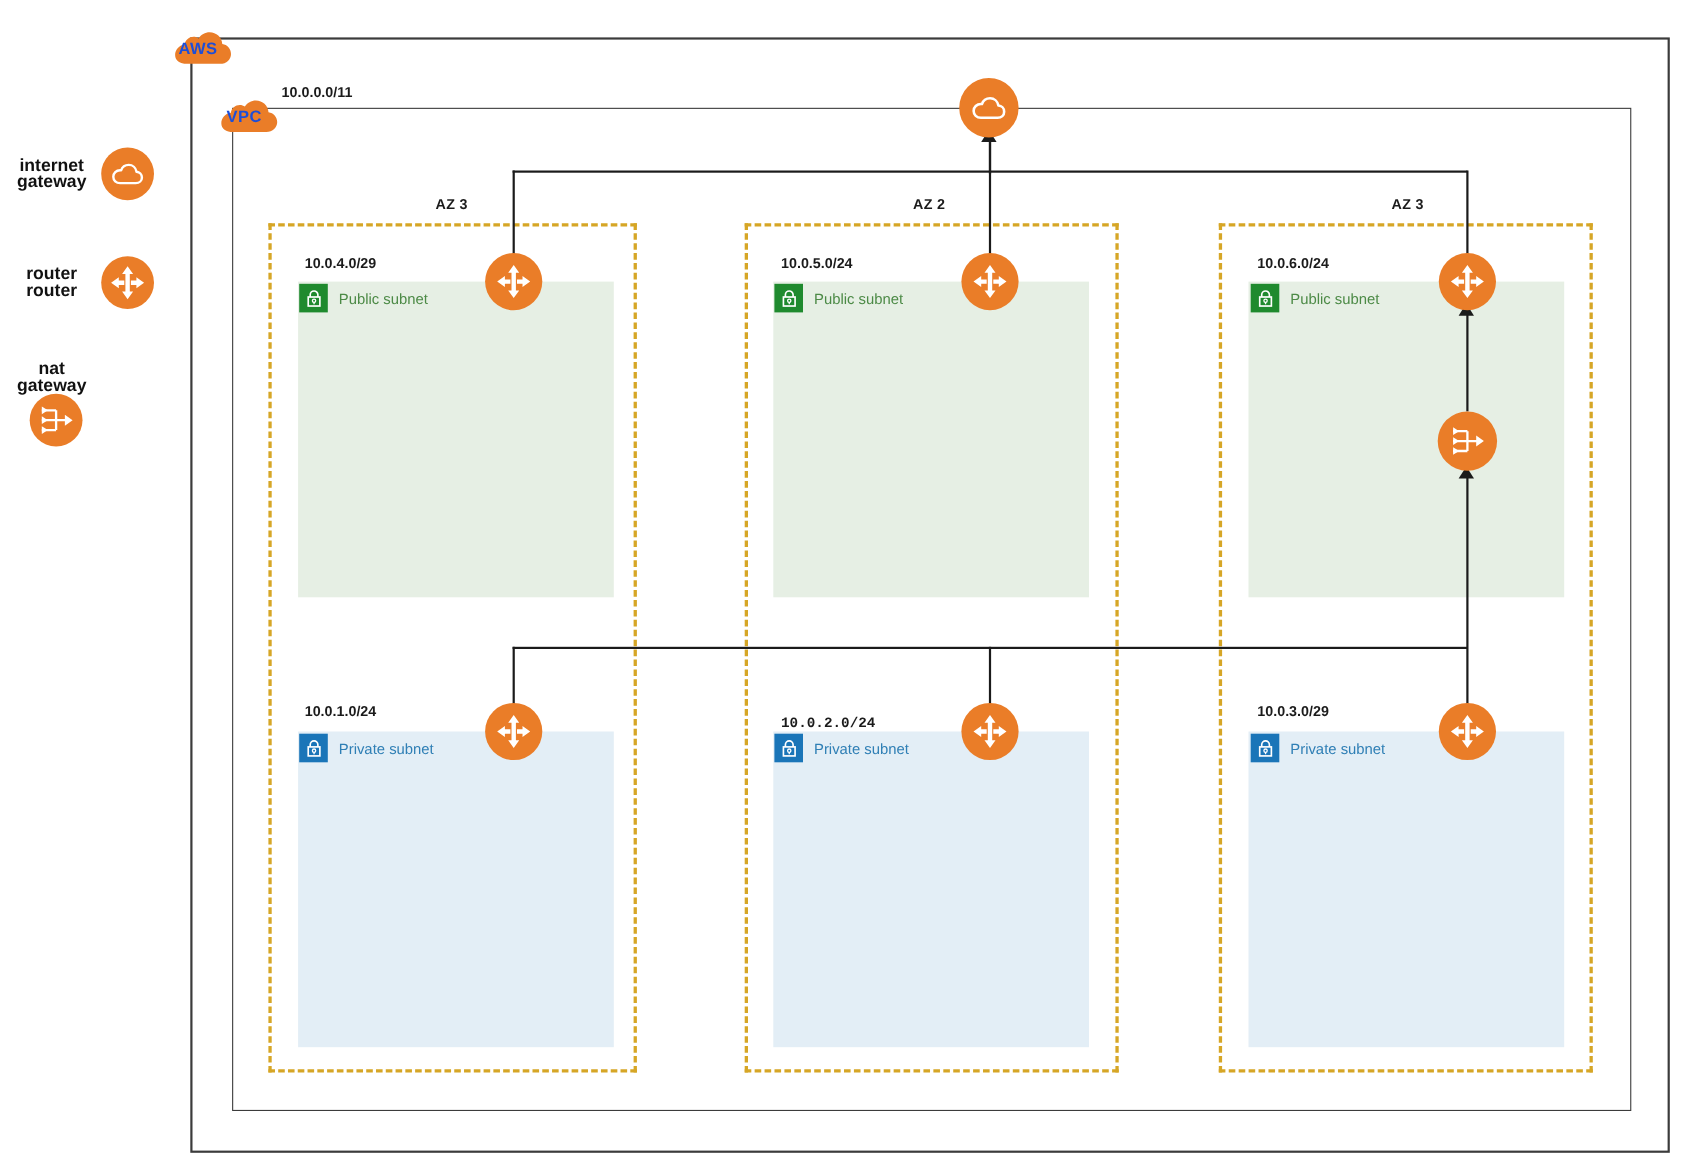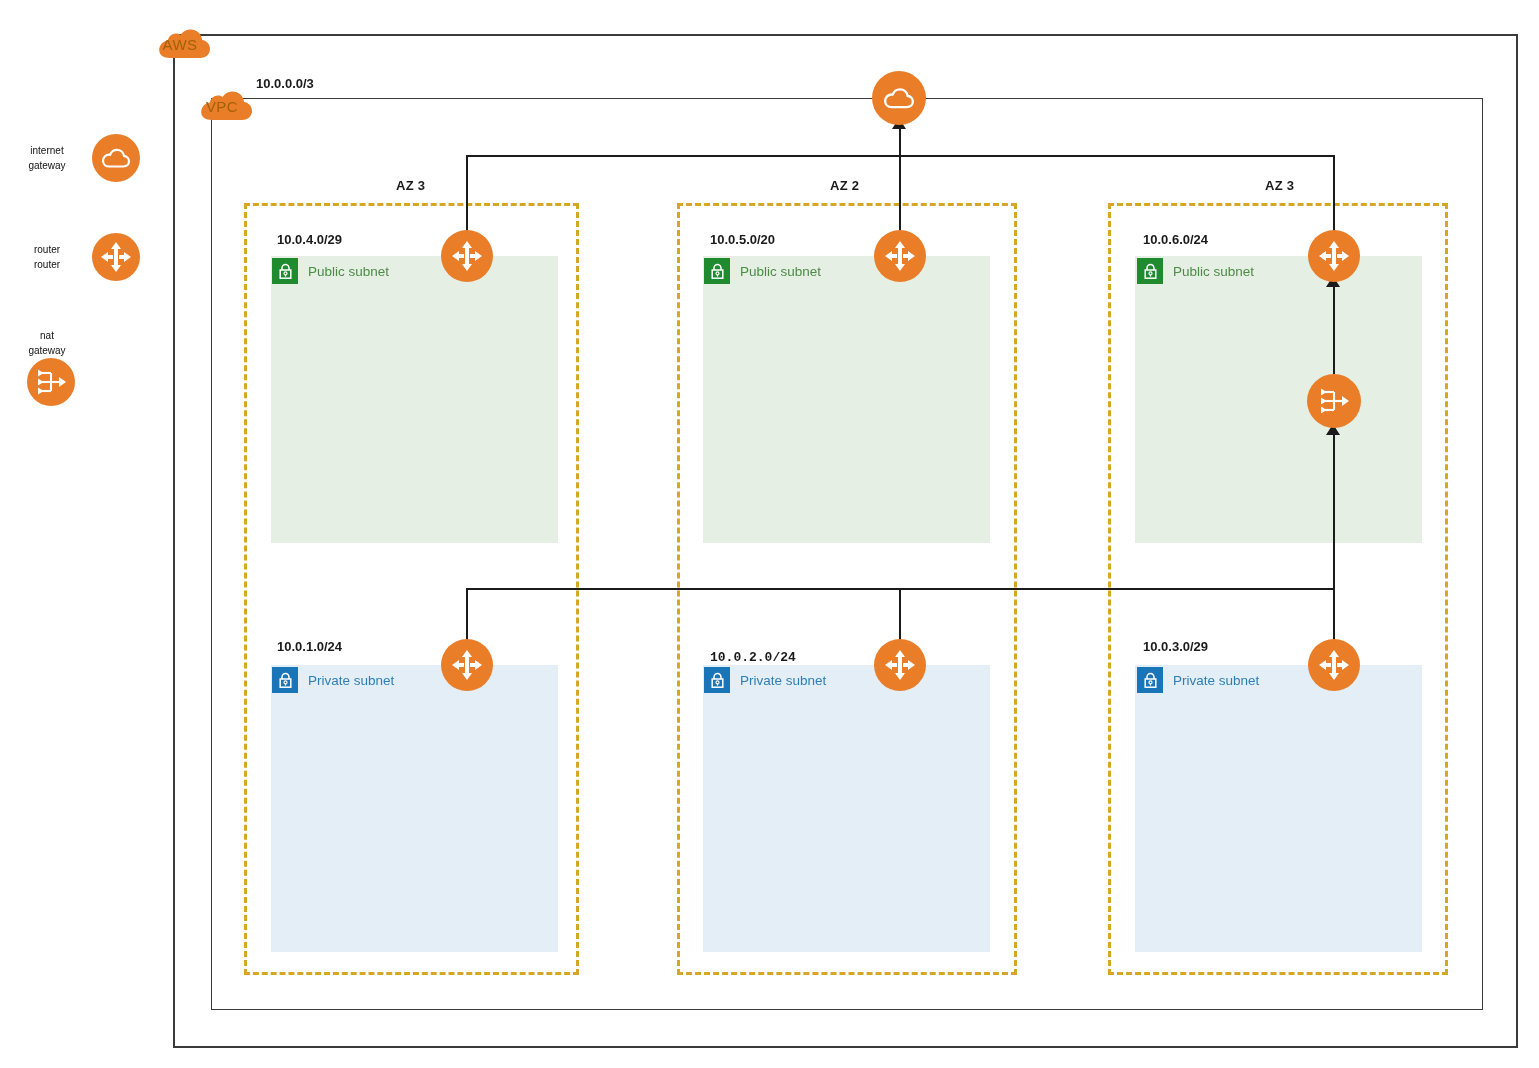--- a/index.html
+++ b/index.html
@@ -23,29 +23,29 @@
   .lock-chip{width:26px;height:26px;display:flex;align-items:center;justify-content:center;box-sizing:border-box;flex:0 0 auto;}
   .lock-chip.green{background:#1f8a2e;}
   .lock-chip.blue{background:#1a75b8;}
   .subnet-name{font-size:13.5px;white-space:nowrap;}
   .subnet-name.green{color:#4c8a46;}
   .subnet-name.blue{color:#2f7fb5;}
 
   
   .cloudtag{position:absolute;width:64px;height:44px;}
   .cloudtag .txt{position:absolute;left:0;top:0;width:64px;height:44px;display:flex;align-items:center;justify-content:center;
-       color:#a16207;font-size:15px;font-weight:normal;letter-spacing:.4px;padding-top:4px;box-sizing:border-box;z-index:2;}
+       color:#1d4ed8;font-size:15px;font-weight:bold;letter-spacing:.4px;padding-top:4px;box-sizing:border-box;z-index:2;}
   .cloudtag svg{position:absolute;left:0;top:0;}
 
   
   .ricon{position:absolute;border-radius:50%;background:#ea7d28;display:flex;align-items:center;justify-content:center;z-index:5;}
 
   
   .legend-item{position:absolute;display:flex;align-items:center;}
-  .legend-label{width:74px;text-align:center;font-size:10px;font-weight:normal;color:#111;line-height:15px;}
+  .legend-label{width:74px;text-align:center;font-size:16px;font-weight:bold;color:#111;line-height:15px;}
   .legend-icon{width:48px;height:48px;border-radius:50%;background:#ea7d28;display:flex;align-items:center;justify-content:center;margin-left:8px;}
 
   
   .ln{position:absolute;background:#1b1b1b;z-index:1;}
   .lnh{height:1.6px;}
   .lnv{width:1.6px;}
   .arrow-up{position:absolute;width:0;height:0;border-left:7px solid transparent;border-right:7px solid transparent;border-bottom:11px solid #1b1b1b;z-index:2;}
 </style>
 </head>
 <body>
@@ -114,21 +114,21 @@
     <div class="txt">AWS</div>
   </div>
 
   <div class="cloudtag" style="left:190px;top:82px;">
     <svg width="64" height="44" viewBox="0 0 64 44">
         <path d="M12 38 h40 c6 0 10-4 10-9 0-4.6-3.4-8.4-7.9-9 -.4-6-5.4-10.6-11.5-10.6 -4.2 0-7.9 2.2-10 5.5 -1.3-.9-2.9-1.4-4.6-1.4 -4.1 0-7.5 3-8.1 6.9 -4.9.5-8.7 4.6-8.7 9.6 0 5.3 4.3 8 10.8 8z" fill="#ea7d28"></path>
       </svg>
     <div class="txt">VPC</div>
   </div>
 
-  <div class="cidr" style="left:256px;top:76px;">10.0.0.0/3</div>
+  <div class="cidr" style="left:256px;top:76px;">10.0.0.0/11</div>
 
   <div class="ln lnh" style="left:466px;top:155px;width:868px;"></div>
   <div class="ln lnv" style="left:466px;top:155px;height:100px;"></div>
   <div class="ln lnv" style="left:1333px;top:155px;height:100px;"></div>
   <div class="ln lnv" style="left:899px;top:98px;height:60px;"></div>
 
   <div class="ln lnv" style="left:899px;top:122px;height:118px;"></div>
   <div class="arrow-up" style="left:892px;top:118px;"></div>
 
   <div class="ln lnh" style="left:466px;top:588px;width:868px;"></div>
@@ -191,21 +191,21 @@
           <path d="M17 2 L22 9 H19 V25 H22 L17 32 L12 25 H15 V9 H12 Z"></path>
           <path d="M2 17 L9 12 V15 H14 V19 H9 V22 Z"></path>
           <path d="M32 17 L25 12 V15 H20 V19 H25 V22 Z"></path>
         </g>
       </svg>
   </div>
 
   <div class="az-label" style="left:830px;top:178px;">AZ 2</div>
   <div class="az" style="left:677px;top:203px;width:340px;height:772px;"></div>
 
-  <div class="cidr" style="left:710px;top:232px;">10.0.5.0/20</div>
+  <div class="cidr" style="left:710px;top:232px;">10.0.5.0/24</div>
   <div class="subnet public" style="left:703px;top:256px;width:287px;height:287px;"></div>
   <div class="subnet-head" style="left:704px;top:258px;">
     <div class="lock-chip green">
       <svg width="15" height="17" viewBox="0 0 15 17">
           <path d="M4 7V5a3.5 3.5 0 017 0v2" fill="none" stroke="#ffffff" stroke-width="1.5"></path>
           <rect x="2.2" y="7" width="10.6" height="8.2" fill="none" stroke="#ffffff" stroke-width="1.5"></rect>
           <circle cx="7.5" cy="10.4" r="1.5" fill="none" stroke="#ffffff" stroke-width="1.2"></circle>
           <path d="M7.5 11.6v2" stroke="#ffffff" stroke-width="1.2"></path>
         </svg>
     </div>

